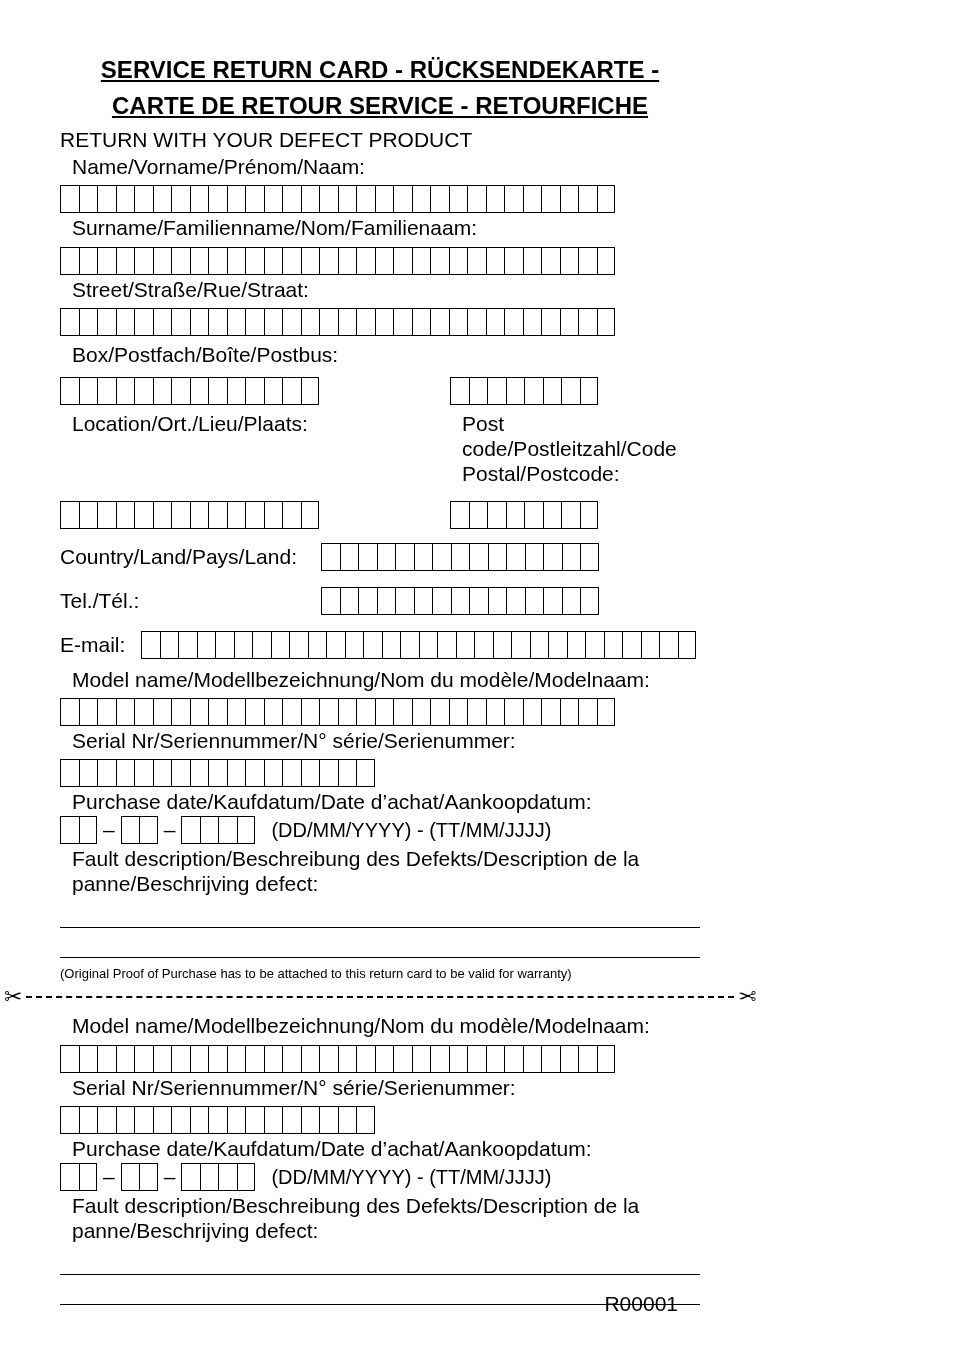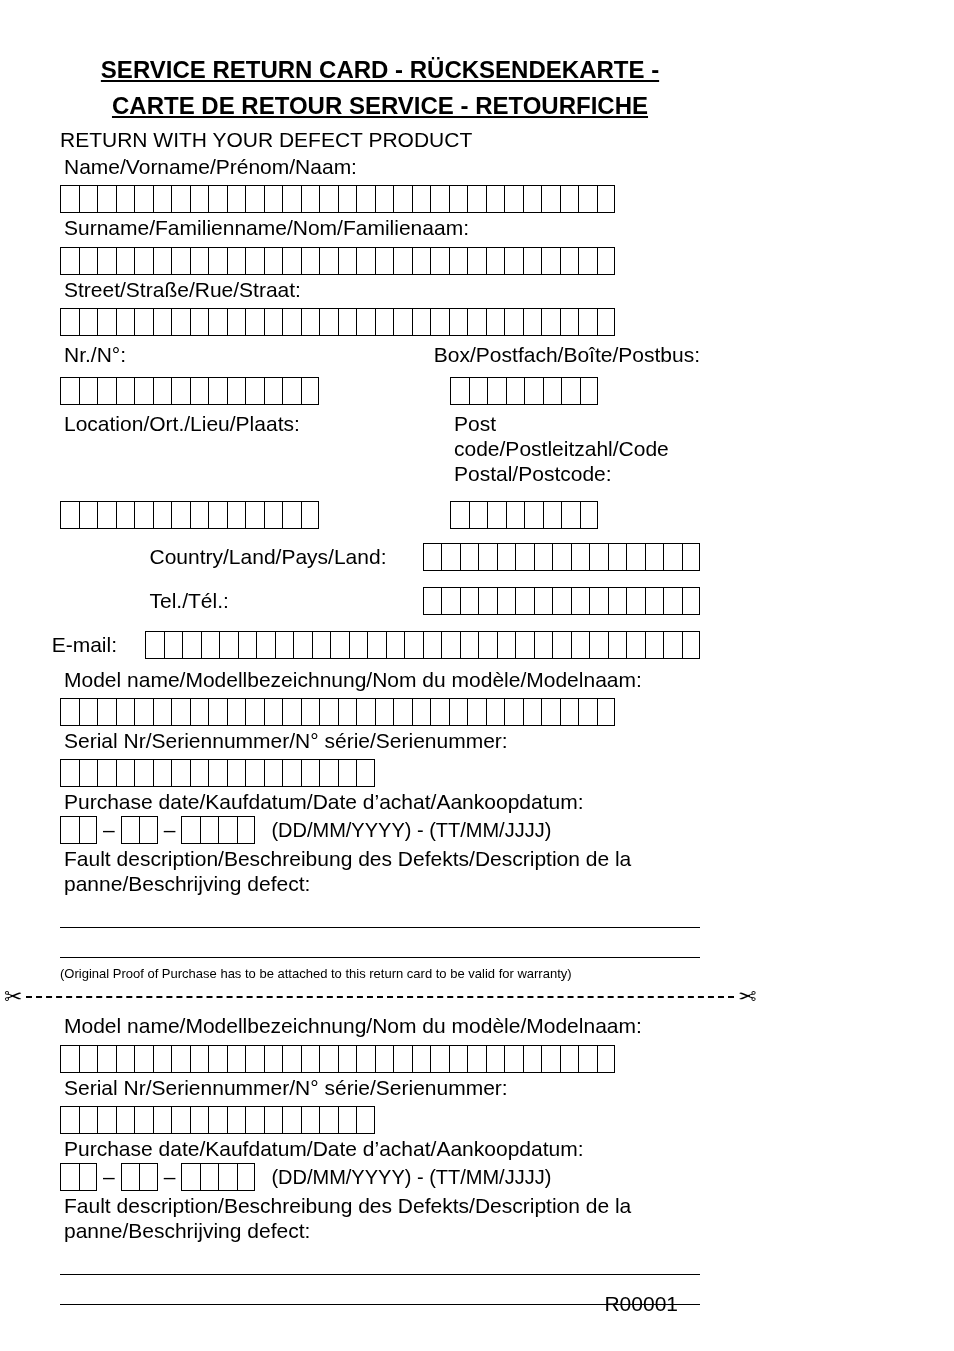--- a/index.html
+++ b/index.html
@@ -24,29 +24,28 @@
     line-height: 1.25;
     margin-bottom: 6px;
   }
   .subtitle {
     font-size: 21px;
     margin: 2px 0 0 0;
     line-height: 1.2;
   }
   .field-label {
     font-size: 21px;
-    margin: 2px 0 2px 4px;
+    margin: 2px 0 2px 12px;
     line-height: 1.2;
   }
   .row {
     display: flex;
     align-items: center;
-    gap: 20px;
+    gap: 8px;
     margin: 2px 0;
-    justify-content: flex-end;
   }
   .twocol {
     display: flex;
     width: 100%;
   }
   .col-l { width: 390px; }
   .col-r { flex: 1; }
   .boxes {
     display: flex;
     height: 28px;
@@ -226,23 +225,20 @@
       <div class="box"></div>
       <div class="box"></div>
       <div class="box"></div>
       <div class="box"></div>
       <div class="box"></div>
       <div class="box"></div>
     </div>
 
   <div class="spacer4"></div>
   <div class="twocol">
-    <div class="col-l">
-      <div class="field-label">Nr./N°:</div>
-    </div>
     <div class="col-r">
       <div class="field-label">Box/Postfach/Boîte/Postbus:</div>
     </div>
   </div>
   <div class="spacer8"></div>
   <div class="twocol">
     <div class="col-l">
       <div class="boxes" style="width:max-content;">
           <div class="box"></div>
           <div class="box"></div>

